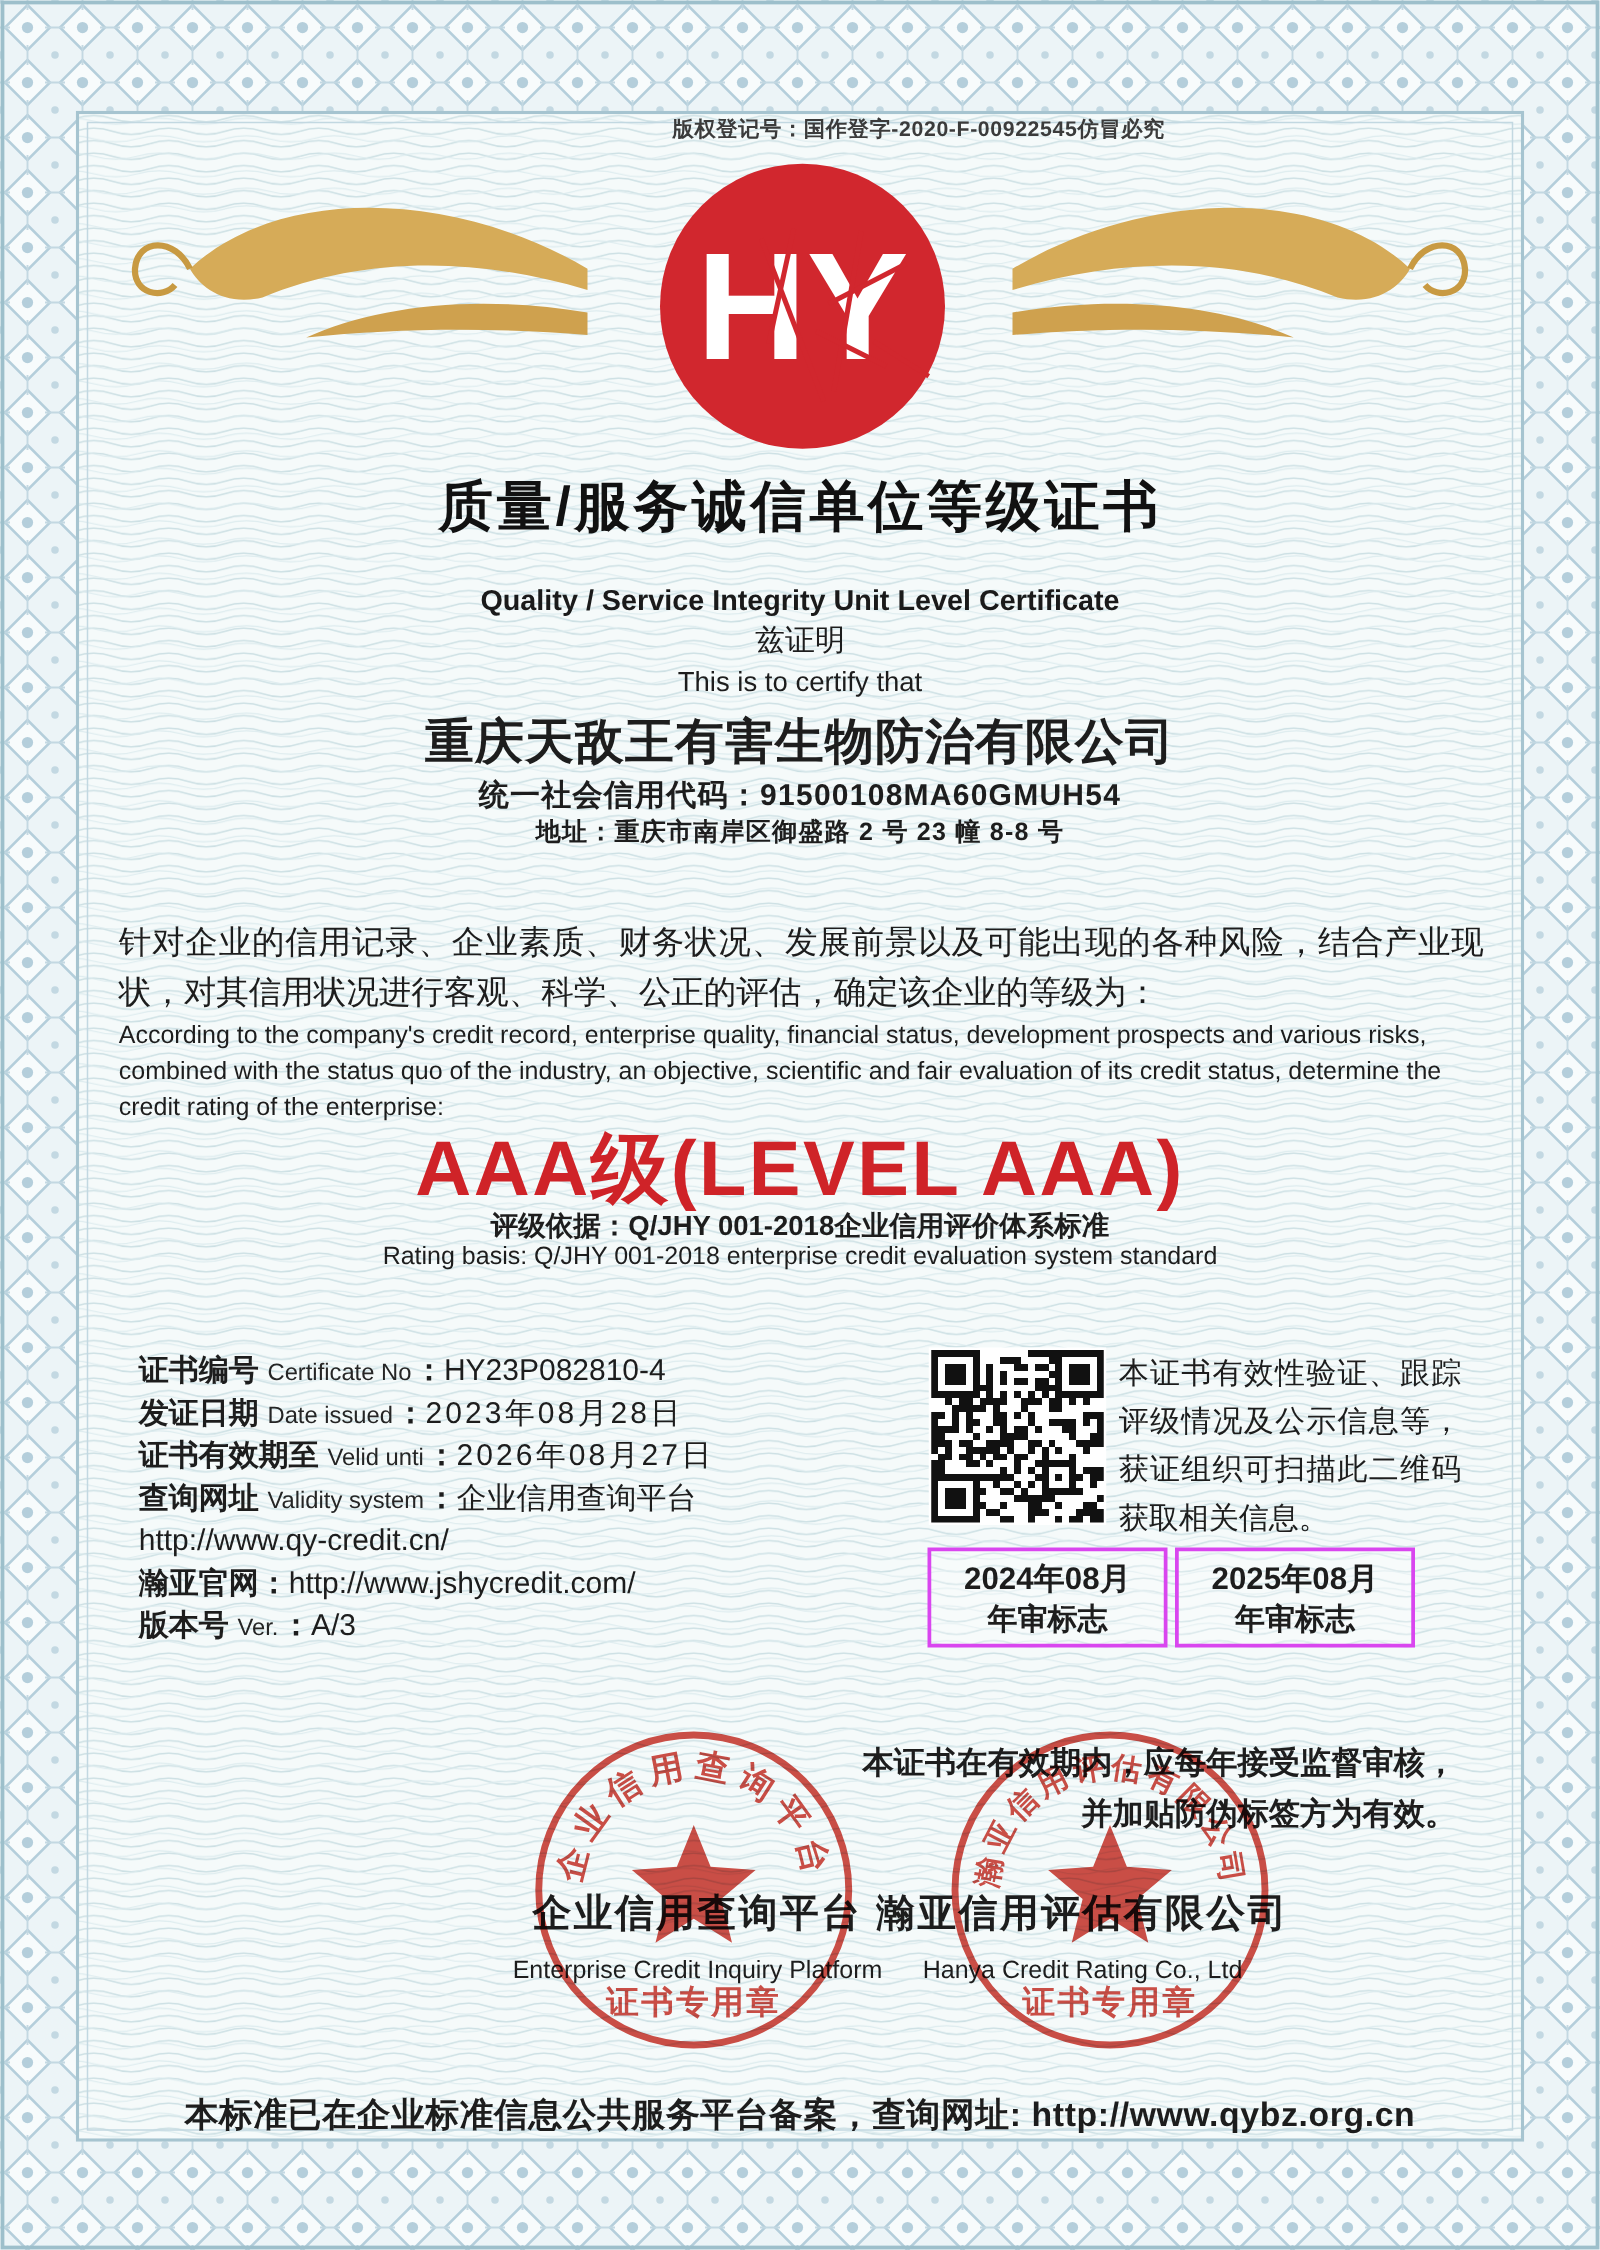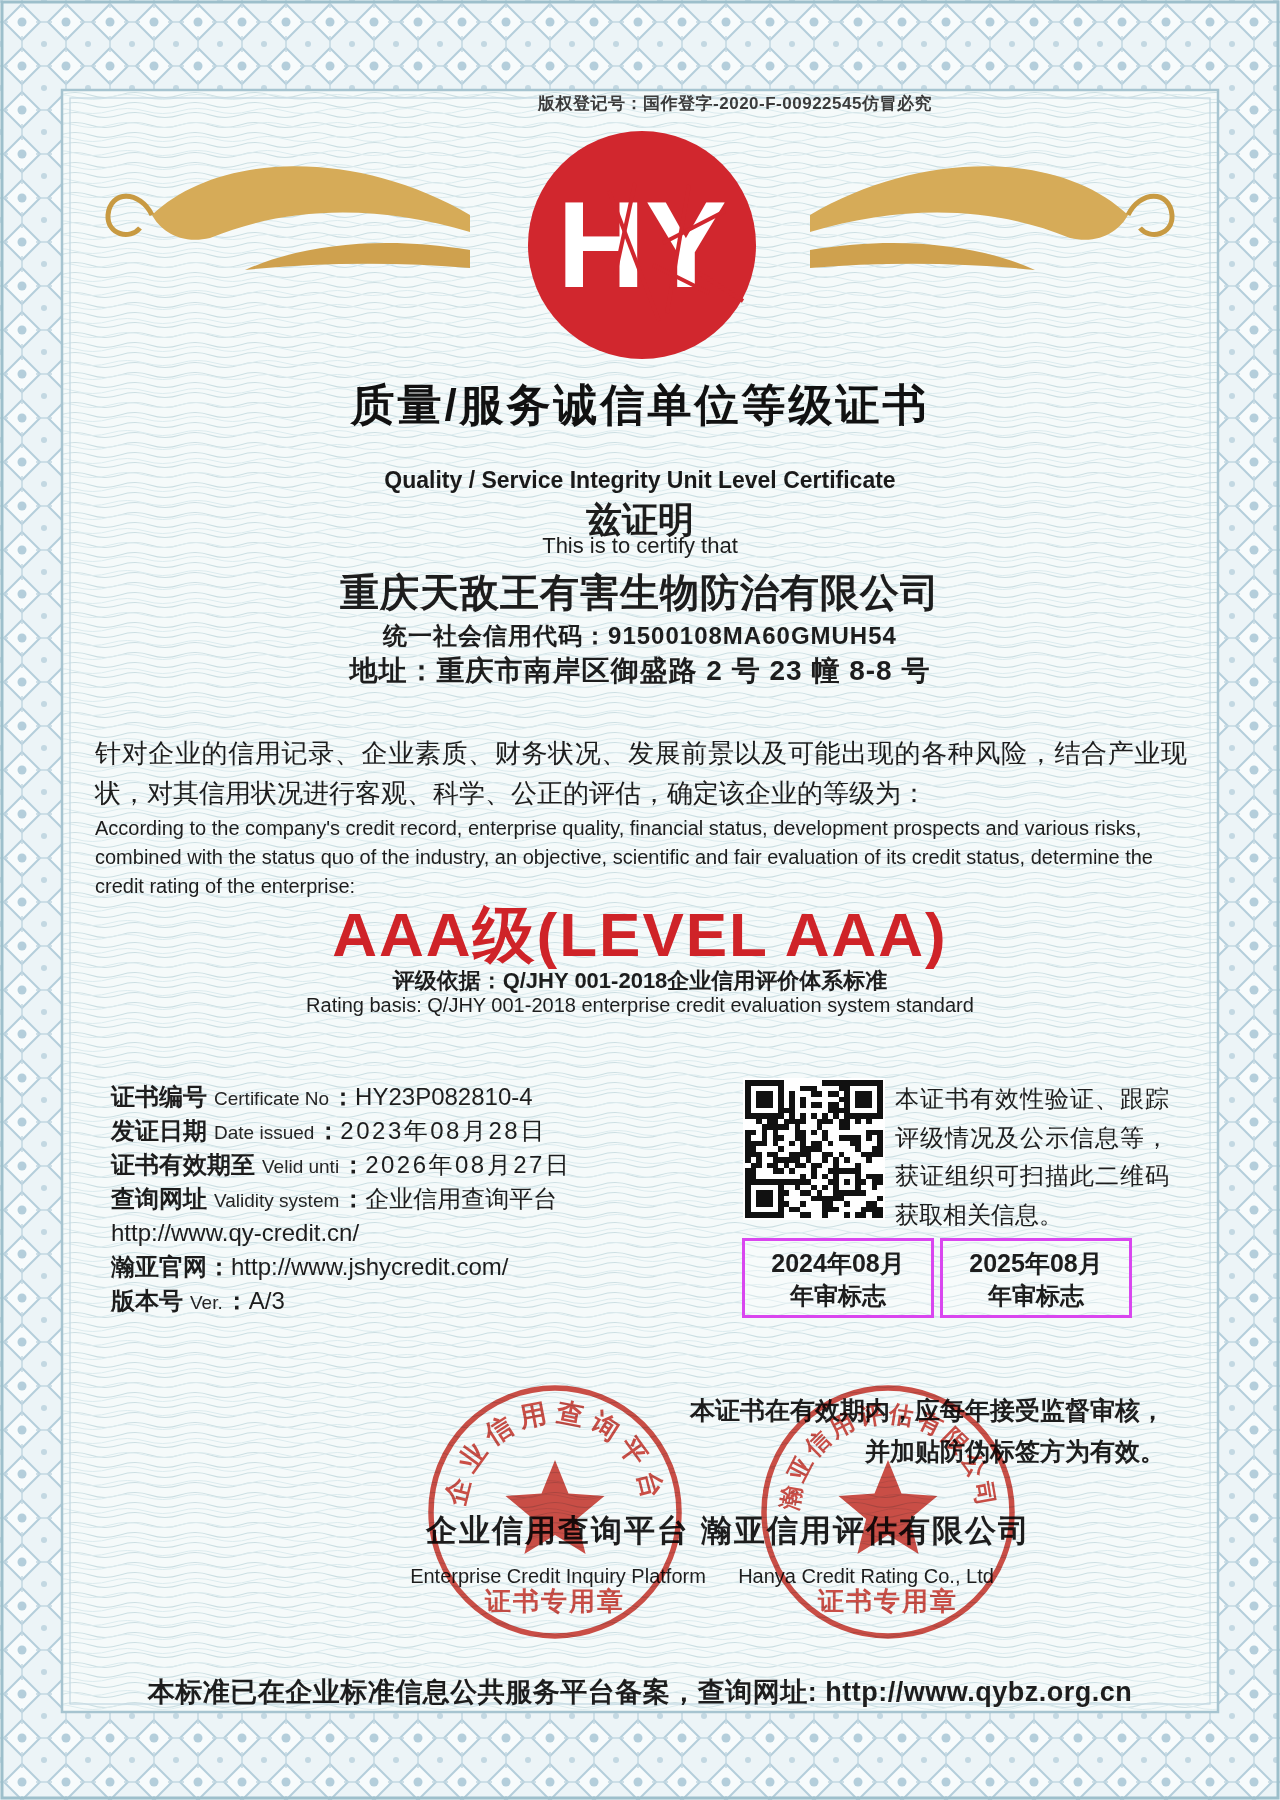--- a/index.html
+++ b/index.html
@@ -8,25 +8,25 @@
   .bg-svg{position:absolute;left:0;top:0;width:1280px;height:1800px;}
   .abs{position:absolute;}
   .ctr{left:0;width:1280px;text-align:center;}
 
   .copyright{top:92px;left:190px;width:1090px;text-align:center;font-size:17px;font-weight:600;color:#3b3b3b;letter-spacing:.5px;}
   .logo-svg{left:517px;top:125px;width:250px;height:240px;}
   .flourish-svg{left:90px;top:140px;width:1100px;height:170px;}
 
   .title-cn{top:376px;font-size:44px;font-weight:700;letter-spacing:3px;color:#111;}
   .title-en{top:448px;font-size:23px;font-weight:700;color:#1a1a1a;margin-top:19px;}
-  .certify-cn{top:496px;font-size:36px;font-weight:700;}
+  .certify-cn{top:496px;font-size:24px;font-weight:400;}
   .certify-en{top:533px;font-size:22px;font-weight:500;}
   .company{top:566px;font-size:39px;font-weight:700;letter-spacing:1px;}
   .credit-code{top:620px;font-size:24px;font-weight:600;letter-spacing:1px;}
-  .address{top:652px;font-size:28px;font-weight:600;letter-spacing:1px;}
+  .address{top:652px;font-size:20px;font-weight:600;letter-spacing:1px;}
 
   .para-cn{top:733px;left:95px;width:1092px;font-size:26px;line-height:40px;font-weight:500;text-align:justify;}
   .para-en{top:814px;left:95px;width:1092px;font-size:20px;line-height:29px;font-weight:500;text-align:left;}
   .rating{top:893px;font-size:62px;font-weight:800;letter-spacing:2px;color:#cf2328;}
   .basis-cn{top:966px;font-size:22px;font-weight:600;}
   .basis-en{top:994px;font-size:20px;font-weight:500;}
 
   .details{top:1080px;left:111px;width:560px;}
   .d-line{height:34px;line-height:34px;white-space:nowrap;}
   .d-cn{font-size:24px;font-weight:600;}

